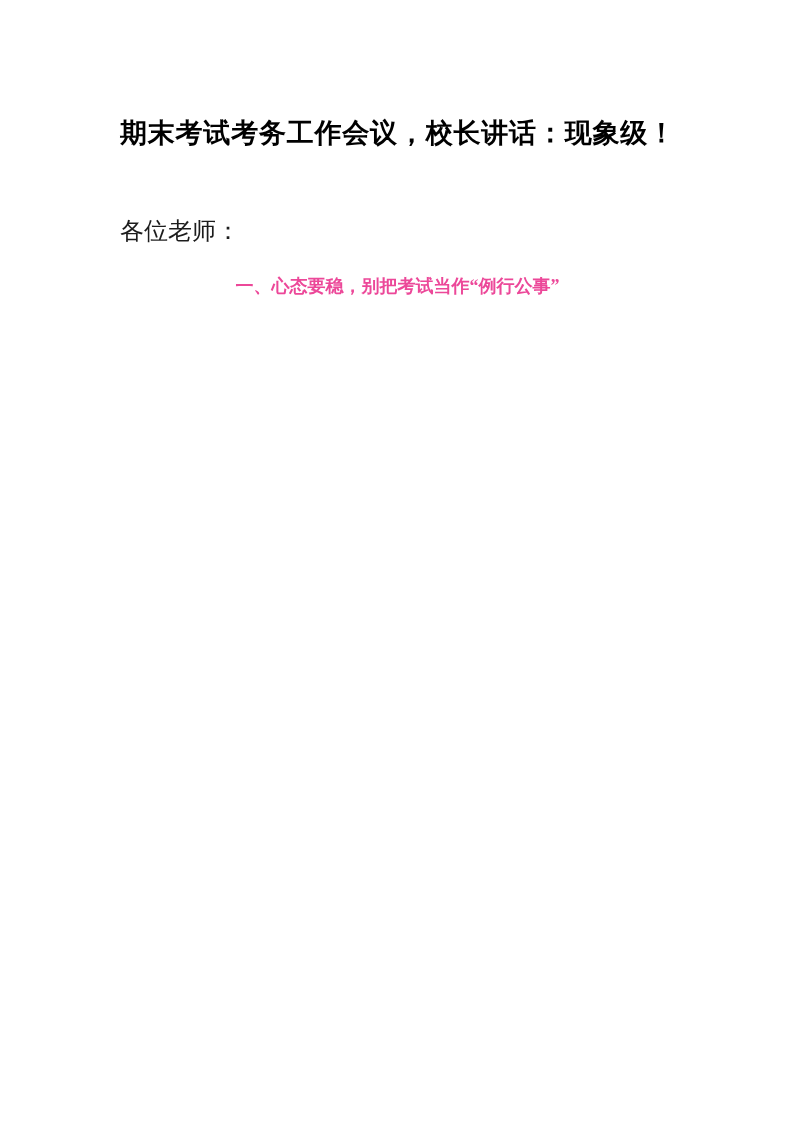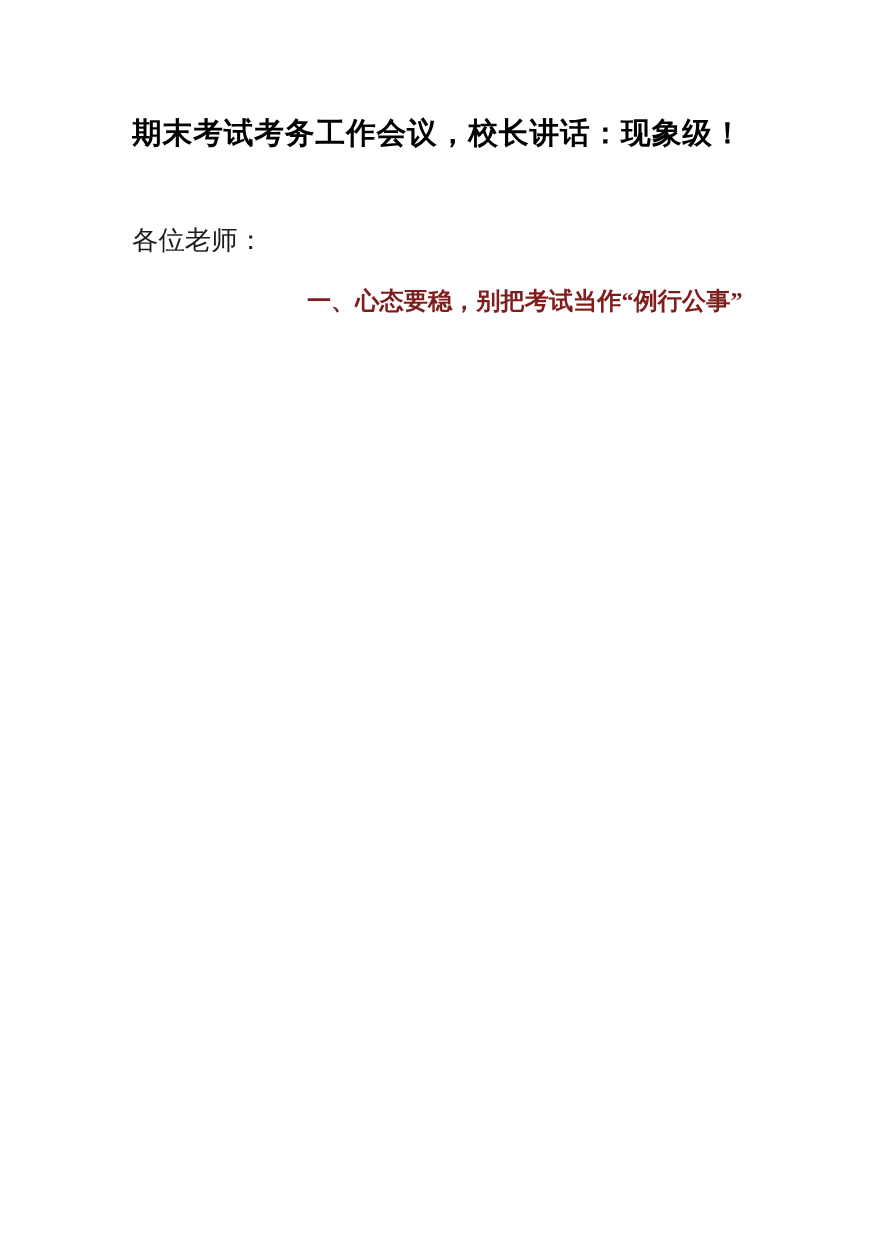--- a/index.html
+++ b/index.html
@@ -4,21 +4,21 @@
 <style>
   html, body {
     margin: 0;
     padding: 0;
     background: #ffffff;
   }
   .page {
     position: relative;
     width: 793px;
     height: 882px;
-    margin: 4px auto;
+    margin: 16px auto;
     background: #ffffff;
     box-sizing: border-box;
     padding: 95px 118px 0 120px;
     overflow: hidden;
     font-family: "Liberation Serif", "DejaVu Serif", serif;
     color: #1c1c1c;
   }
   .doc-title {
     margin: 0 0 53px 0;
     font-size: 27px;
@@ -35,25 +35,25 @@
   .para {
     margin: 0 0 9px 0;
     font-size: 24px;
     line-height: 46px;
     text-align: justify;
     text-justify: inter-ideograph;
     font-family: Liberation Serif, serif;
   }
   .section-heading {
     margin: 0 0 9px 0;
-    font-size: 22px;
+    font-size: 18px;
     font-weight: bold;
     line-height: 46px;
-    color: #7f1d1d;
-    text-align: right;
+    color: #ec4899;
+    text-align: center;
   }
 </style>
 </head>
 <body>
 
 <div class="page">
 
   <h1 class="doc-title">
     <span class="title-line">期末考试考务工作会议，校长讲话：现象级！</span>
   </h1>

